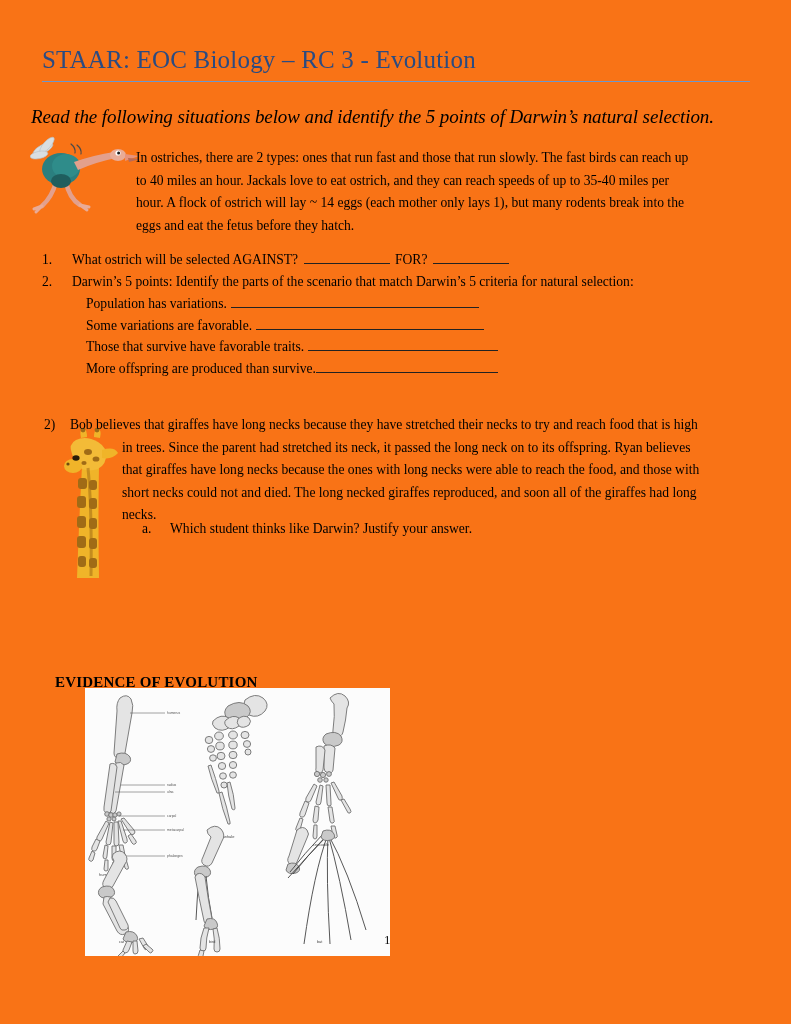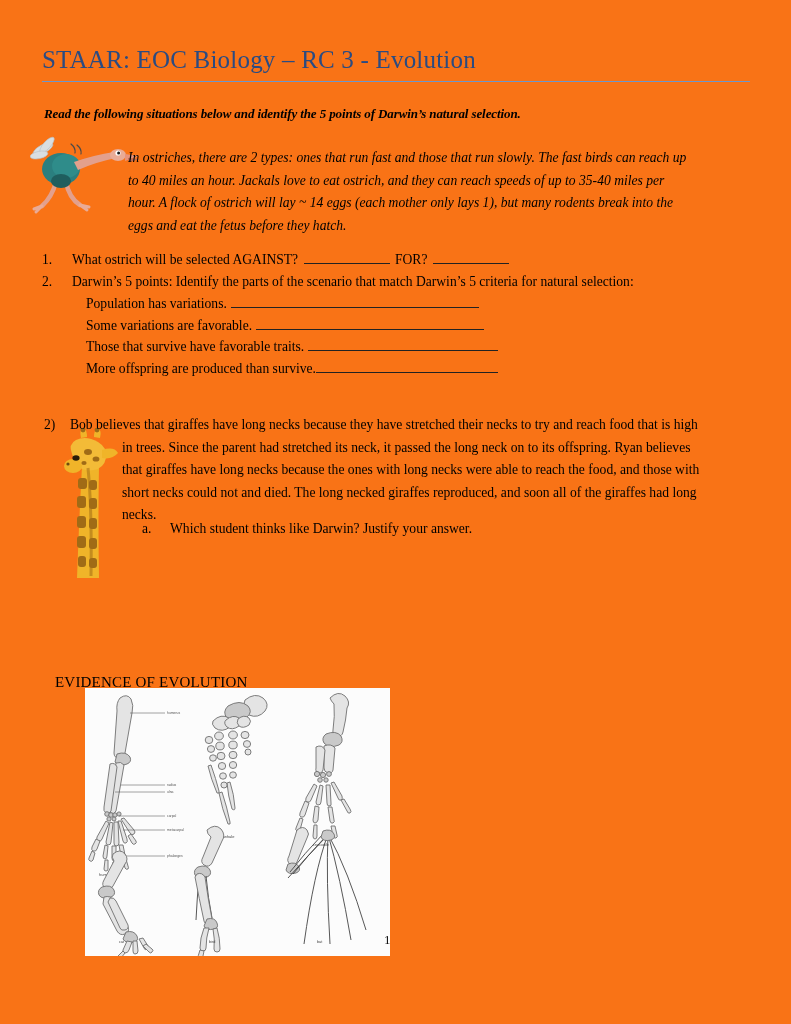--- a/index.html
+++ b/index.html
@@ -42,49 +42,48 @@
   }
   .title-rule {
     margin-top: 7px;
     border-bottom: 1.6px solid #6d97cc;
     width: 708px;
   }
 
   
   .instruction {
     position: absolute;
-    left: 44px;
+    left: 31px;
     top: 106px;
     width: 700px;
-    font-size: 13px;
-    font-weight: bold;
+    font-size: 19px;
+    font-weight: normal;
     font-style: italic;
     letter-spacing: -0.1px;
   }
 
   
   .ostrich-wrap {
     position: absolute;
     left: 30px;
     top: 136px;
     width: 112px;
     height: 96px;
   }
 
   
   .ostrich-para {
     position: absolute;
-    left: 128px;
+    left: 136px;
     top: 147px;
     width: 614px;
     font-size: 13.6px;
     line-height: 22.5px;
     text-align: justify;
     text-justify: inter-word;
-    font-style: italic;
   }
   .ostrich-para .ln { display: block; }
 
   
   .qlist {
     position: absolute;
     left: 40px;
     top: 249px;
     width: 710px;
     font-size: 13.6px;
@@ -175,21 +174,21 @@
     display: flex;
   }
   .sub-letter { flex: 0 0 28px; }
 
   
   .evidence-head {
     position: absolute;
     left: 55px;
     top: 674px;
     font-size: 15px;
-    font-weight: normal;
+    font-weight: bold;
     font-family: "Liberation Serif", "DejaVu Serif", serif;
     letter-spacing: 0.2px;
   }
 
   
   .diagram {
     position: absolute;
     left: 85px;
     top: 688px;
     width: 305px;

